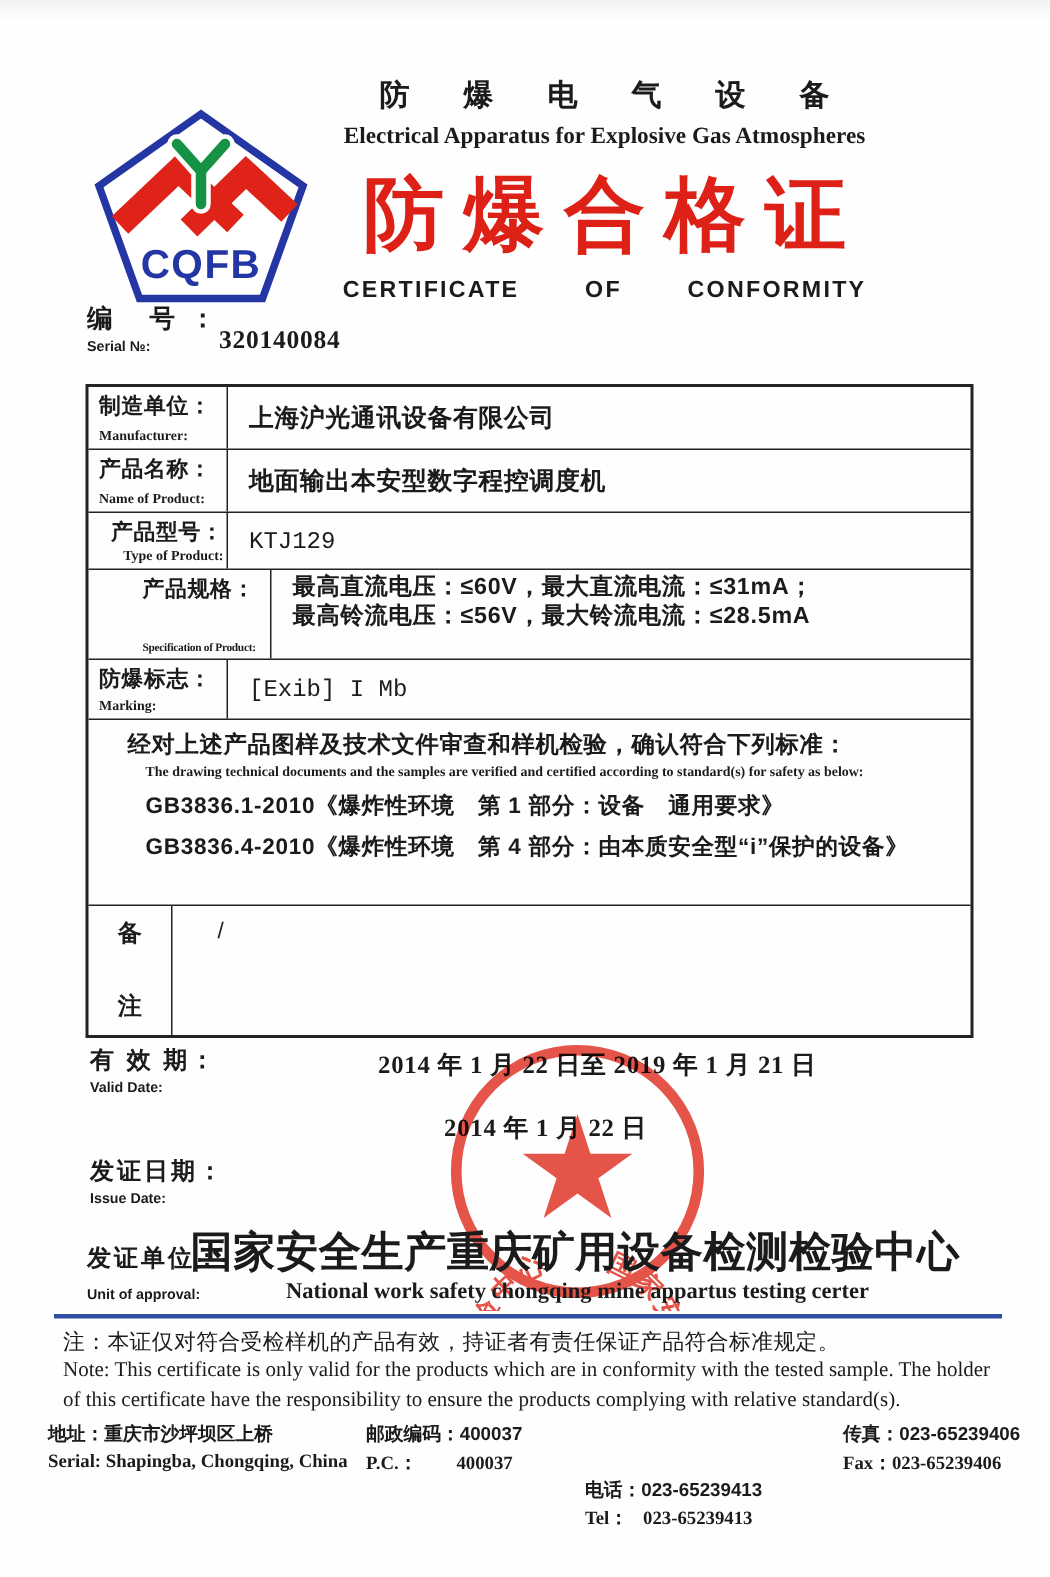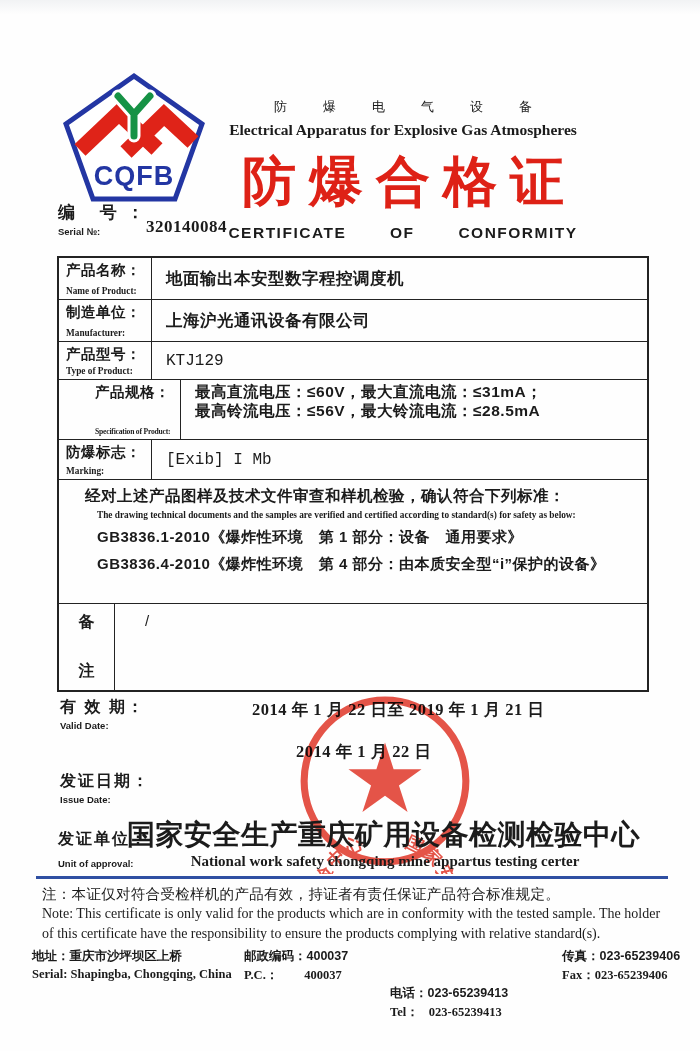--- a/index.html
+++ b/index.html
@@ -6,21 +6,21 @@
   .page {
     position:relative; width:700px; height:1051px; background:#fefefe;
     font-family:"Liberation Sans", sans-serif; color:#1b1b1b; overflow:hidden;
   }
   .scan-edge { position:absolute; top:0; left:0; right:0; height:16px;
     background:linear-gradient(180deg,#e9ebee 0%, rgba(255,255,255,0) 90%); opacity:.6; }
 
   
   .logo { position:absolute; left:62px; top:72px; }
   .header-text { position:absolute; left:212px; top:50px; width:382px; text-align:center; }
-  .title-cn { font-size:13px; font-weight:normal; letter-spacing:36px; padding-left:36px; white-space:nowrap;margin-top:48px; }
+  .title-cn { font-size:20px; font-weight:bold; letter-spacing:36px; padding-left:36px; white-space:nowrap; }
   .subtitle-en { font-family:"Liberation Serif", serif; font-size:15.5px; font-weight:bold; margin-top:5px; }
   .cert-title-cn { color:#de2116; font-size:54px; font-weight:bold; letter-spacing:13px; padding-left:13px; margin-top:7px; white-space:nowrap; }
   .cert-title-en { font-size:15.5px; font-weight:bold; letter-spacing:1.5px; word-spacing:38px; margin-top:5px; white-space:nowrap; }
 
   
   .serial { position:absolute; left:58px; top:201px; }
   .serial-label-cn { font-size:17px; font-weight:bold; letter-spacing:10px; }
   .serial-label-en { font-size:9.5px; font-weight:bold; margin-top:2px; }
   .serial-value { position:absolute; left:88px; top:16px; font-size:17px; font-weight:600;
     font-family:"Liberation Serif", serif; letter-spacing:0.5px; }
@@ -107,35 +107,35 @@
   <div class="serial">
     <div class="serial-label-cn">编 号：</div>
     <div class="serial-label-en">Serial  №:</div>
     <div class="serial-value">320140084</div>
   </div>
 
   <div class="tbl">
 
     <div class="trow" style="height:42px;">
       <div class="tcell-l">
+        <span class="lbl-cn">制造单位：</span>
+        <span class="lbl-en">Manufacturer:</span>
+      </div>
+      <div class="tcell-v">上海沪光通讯设备有限公司</div>
+    </div>
+
+    <div class="trow" style="height:42px;">
+      <div class="tcell-l">
         <span class="lbl-cn">产品名称：</span>
         <span class="lbl-en">Name of Product:</span>
       </div>
       <div class="tcell-v">地面输出本安型数字程控调度机</div>
     </div>
 
-    <div class="trow" style="height:42px;">
-      <div class="tcell-l">
-        <span class="lbl-cn">制造单位：</span>
-        <span class="lbl-en">Manufacturer:</span>
-      </div>
-      <div class="tcell-v">上海沪光通讯设备有限公司</div>
-    </div>
-
-    <div class="trow" style="height:38px;">
+    <div class="trow" style="height:38px;text-align:right;">
       <div class="tcell-l">
         <span class="lbl-cn">产品型号：</span>
         <span class="lbl-en">Type of Product:</span>
       </div>
       <div class="tcell-v mono">KTJ129</div>
     </div>
 
     <div class="trow" style="height:60px;padding-left:29px;">
       <div class="tcell-l">
         <span class="lbl-cn">产品规格：</span>

